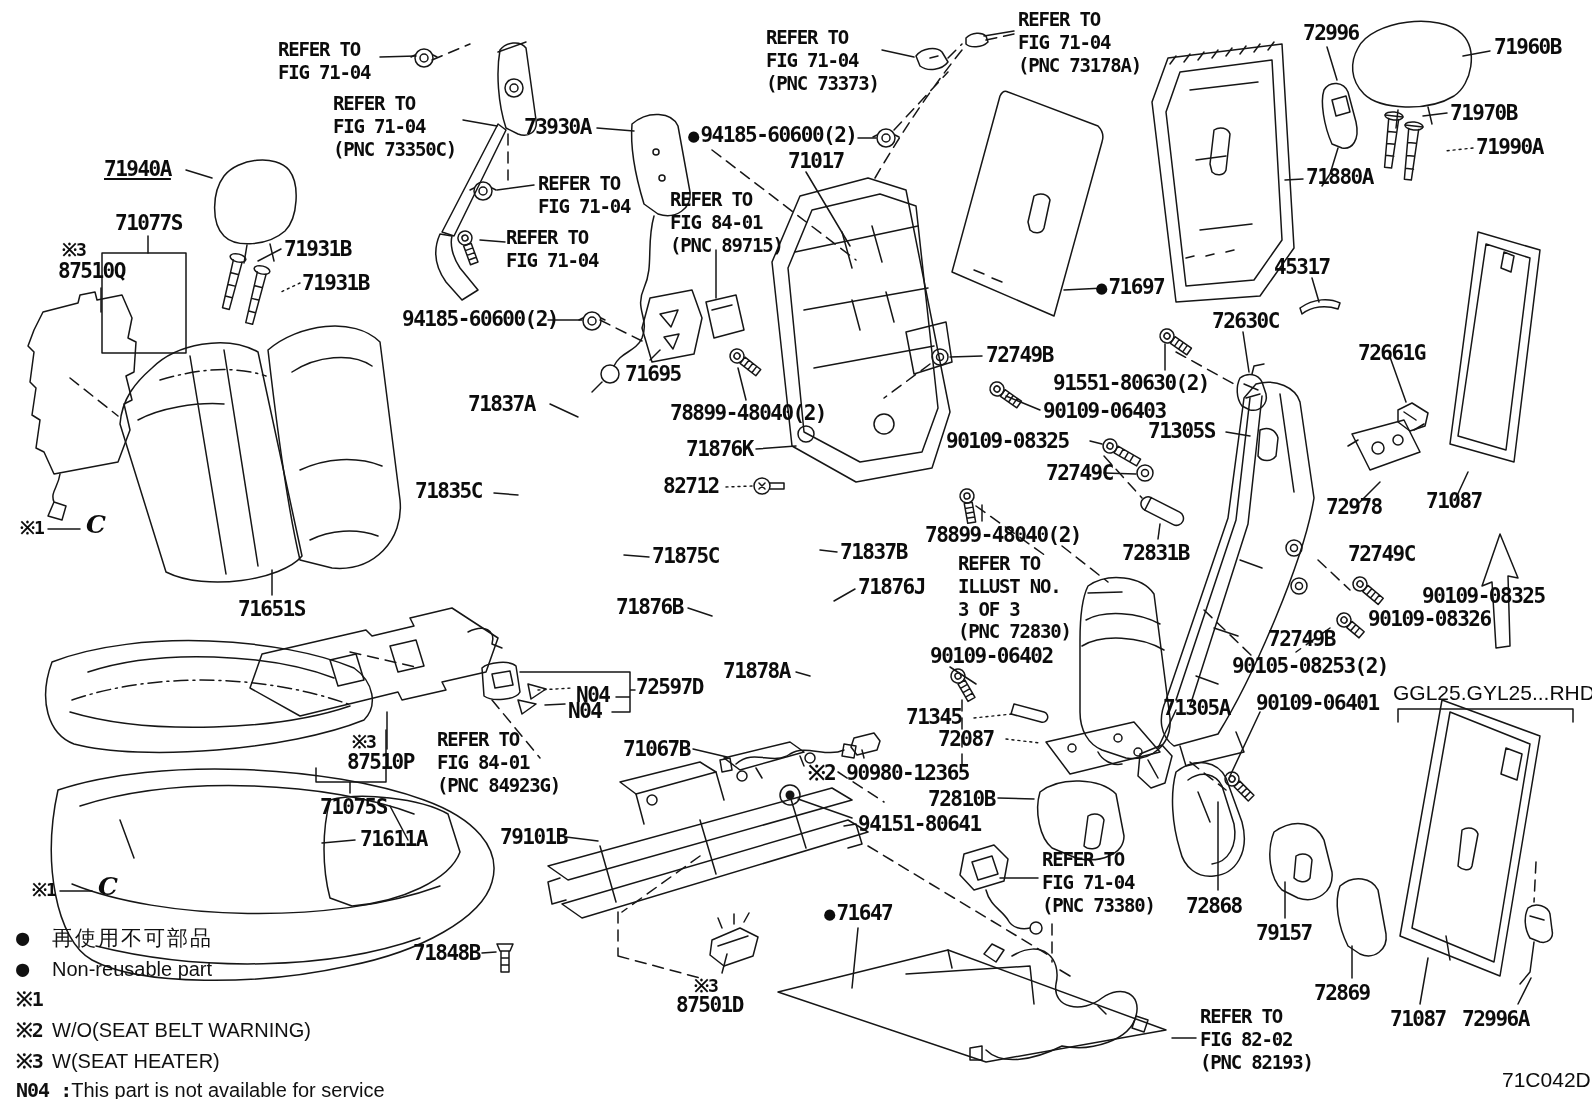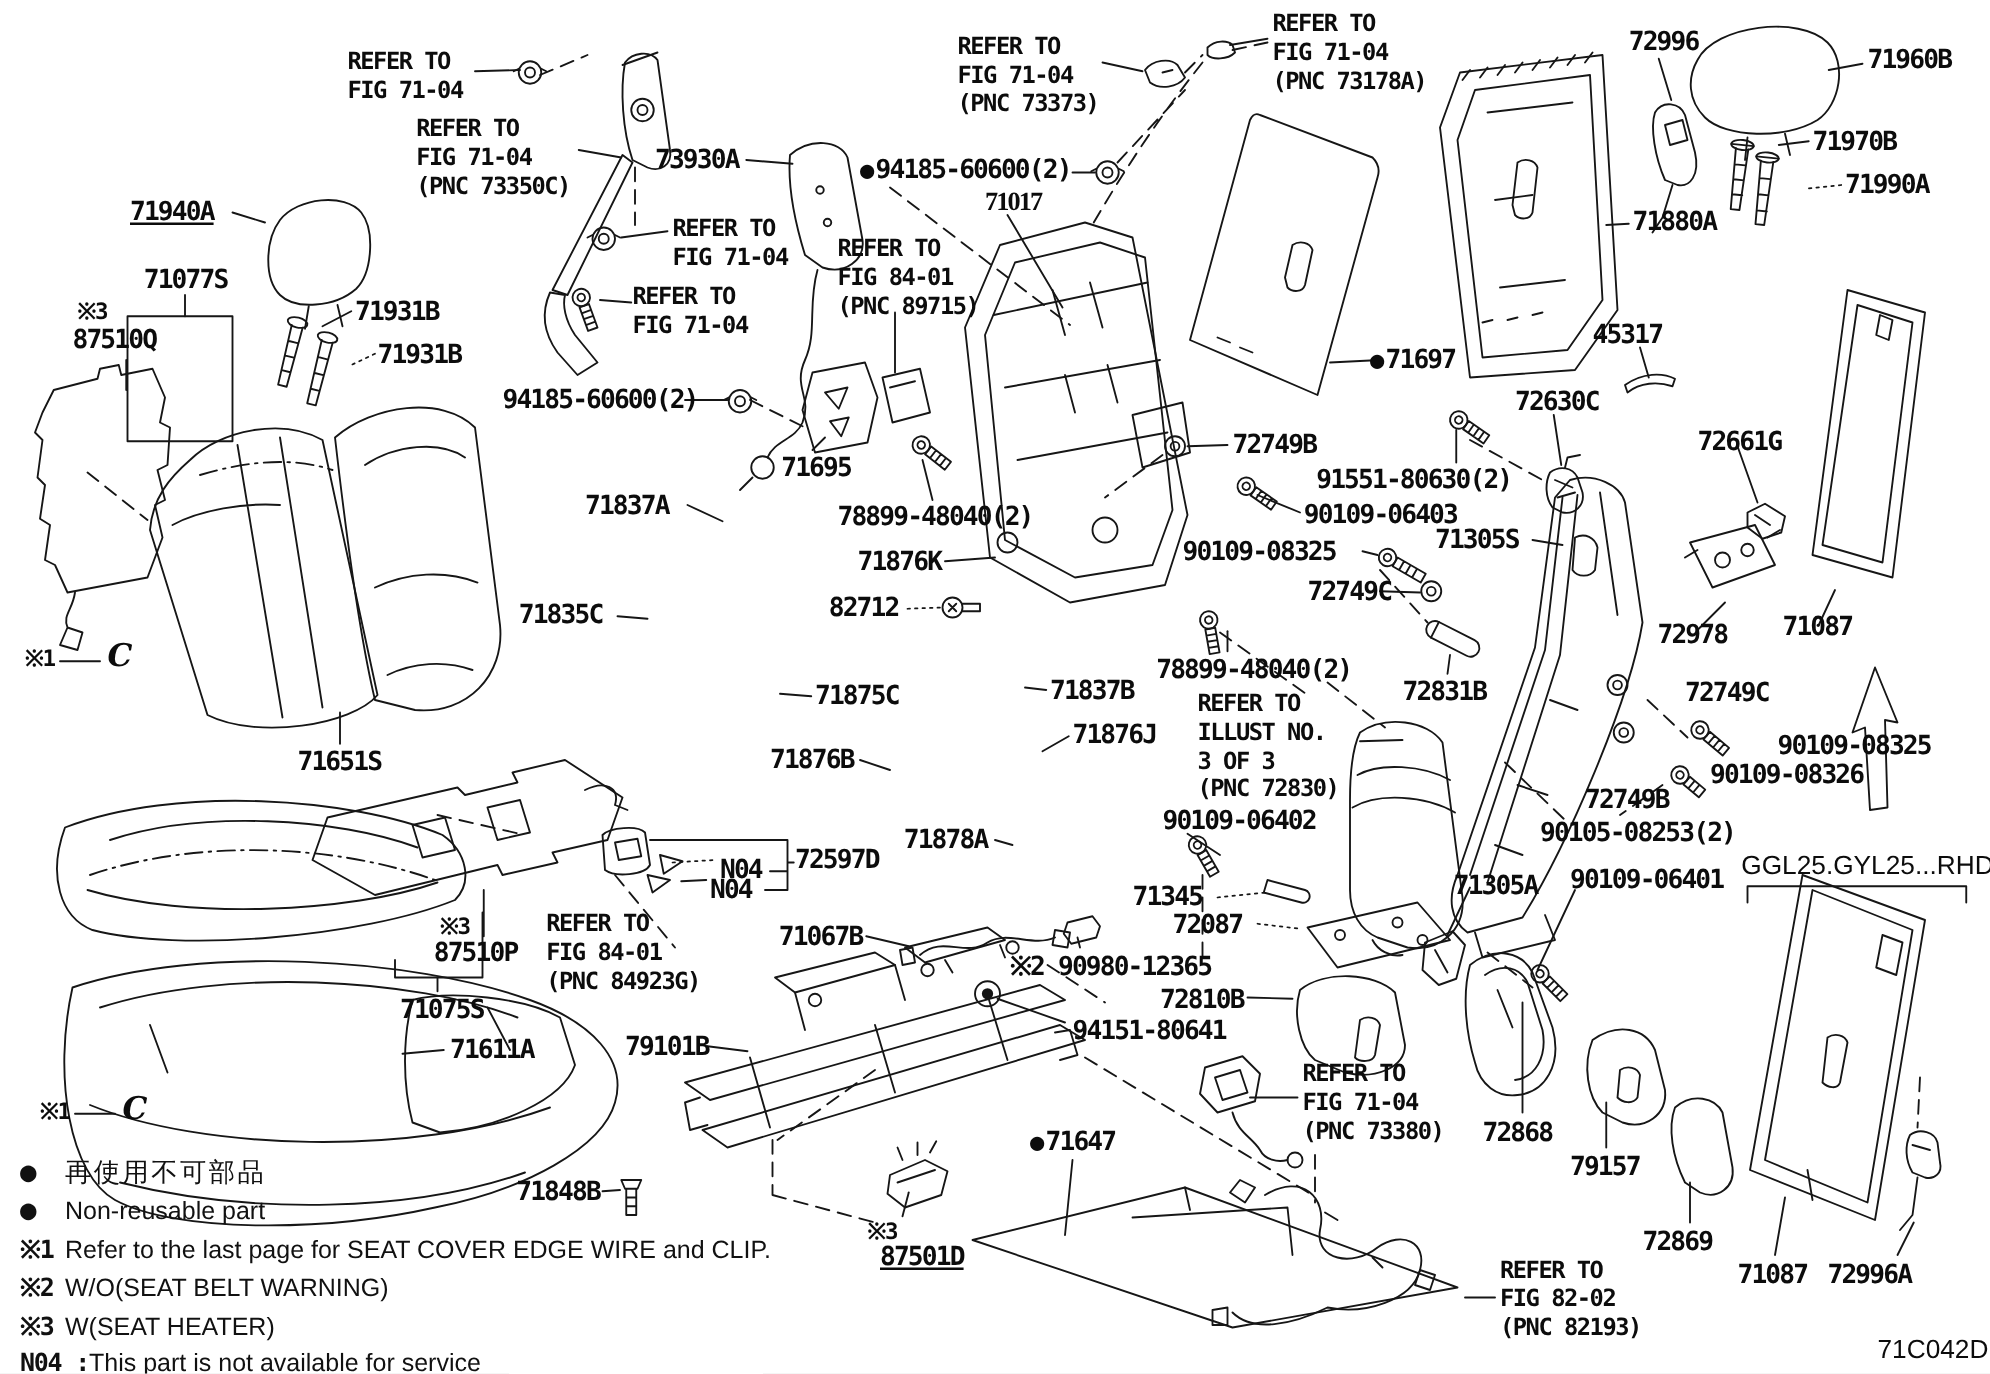--- a/index.html
+++ b/index.html
@@ -449,21 +449,21 @@
 FIG 82-02
 (PNC 82193)</span></div>
       <div class="lbl" style="left: 104px; top: 158px; text-decoration: underline;"><span>71940A</span></div>
       <div class="lbl" style="left: 115px; top: 212px;"><span>71077S</span></div>
       <div class="lbl sym" style="left: 62px; top: 240px;"><span>※3</span></div>
       <div class="lbl" style="left: 58px; top: 260px;"><span>87510Q</span></div>
       <div class="lbl" style="left: 284px; top: 238px;"><span>71931B</span></div>
       <div class="lbl" style="left: 302px; top: 272px;"><span>71931B</span></div>
       <div class="lbl" style="left: 524px; top: 116px;"><span>73930A</span></div>
       <div class="lbl" style="left: 688px; top: 124px;"><span class="bdot">●</span><span>94185-60600(2)</span></div>
-      <div class="lbl" style="left: 788px; top: 150px; font-family: Liberation Serif, serif;"><span>71017</span></div>
+      <div class="lbl" style="left: 788px; top: 150px;"><span>71017</span></div>
       <div class="lbl" style="left: 402px; top: 308px;"><span>94185-60600(2)</span></div>
       <div class="lbl" style="left: 625px; top: 363px;"><span>71695</span></div>
       <div class="lbl" style="left: 1096px; top: 276px;"><span class="bdot">●</span><span>71697</span></div>
       <div class="lbl" style="left: 1212px; top: 310px;"><span>72630C</span></div>
       <div class="lbl" style="left: 1303px; top: 22px;"><span>72996</span></div>
       <div class="lbl" style="left: 1494px; top: 36px;"><span>71960B</span></div>
       <div class="lbl" style="left: 1450px; top: 102px;"><span>71970B</span></div>
       <div class="lbl" style="left: 1476px; top: 136px;"><span>71990A</span></div>
       <div class="lbl" style="left: 1306px; top: 166px;"><span>71880A</span></div>
       <div class="lbl" style="left: 1274px; top: 256px;"><span>45317</span></div>
@@ -507,21 +507,21 @@
       <div class="lbl" style="left: 623px; top: 738px;"><span>71067B</span></div>
       <div class="lbl" style="left: 808px; top: 762px;"><span>※2 90980-12365</span></div>
       <div class="lbl" style="left: 928px; top: 788px;"><span>72810B</span></div>
       <div class="lbl" style="left: 320px; top: 796px;"><span>71075S</span></div>
       <div class="lbl" style="left: 858px; top: 813px;"><span>94151-80641</span></div>
       <div class="lbl" style="left: 360px; top: 828px;"><span>71611A</span></div>
       <div class="lbl" style="left: 500px; top: 826px;"><span>79101B</span></div>
       <div class="lbl" style="left: 800px; top: 902px; margin-left: 24px;"><span class="bdot">●</span><span>71647</span></div>
       <div class="lbl" style="left: 413px; top: 942px;"><span>71848B</span></div>
       <div class="lbl sym" style="left: 694px; top: 976px;"><span>※3</span></div>
-      <div class="lbl" style="left: 704px; top: 994px; text-decoration: underline;"><span>87501D</span></div>
+      <div class="lbl" style="left: 676px; top: 994px;"><span>87501D</span></div>
       <div class="lbl" style="left: 1186px; top: 895px;"><span>72868</span></div>
       <div class="lbl" style="left: 1256px; top: 922px;"><span>79157</span></div>
       <div class="lbl" style="left: 1314px; top: 982px;"><span>72869</span></div>
       <div class="lbl" style="left: 1390px; top: 1008px;"><span>71087</span></div>
       <div class="lbl" style="left: 1462px; top: 1008px;"><span>72996A</span></div>
       <div class="lbl sym" style="left: 20px; top: 518px;"><span>※1</span></div>
       <div class="lbl script" style="left: 86px; top: 511px;"><span>C</span></div>
       <div class="lbl sym" style="left: 32px; top: 880px;"><span>※1</span></div>
       <div class="lbl script" style="left: 98px; top: 873px;"><span>C</span></div>
       <div class="lbl thin" style="left: 1393px; top: 681px;"><span>GGL25.GYL25...RHD</span></div>
@@ -532,21 +532,20 @@
     <div class="legend-row">
       <span class="legend-key big">●</span>
       <span class="legend-text jp">再使用不可部品</span>
     </div>
     <div class="legend-row">
       <span class="legend-key big">●</span>
       <span class="legend-text">Non-reusable part</span>
     </div>
     <div class="legend-row">
       <span class="legend-key">※1</span>
-      <span class="legend-text">Refer to the last page for SEAT COVER EDGE WIRE and CLIP.</span>
     </div>
     <div class="legend-row">
       <span class="legend-key">※2</span>
       <span class="legend-text">W/O(SEAT BELT WARNING)</span>
     </div>
     <div class="legend-row">
       <span class="legend-key">※3</span>
       <span class="legend-text">W(SEAT HEATER)</span>
     </div>
     <div class="legend-row">

